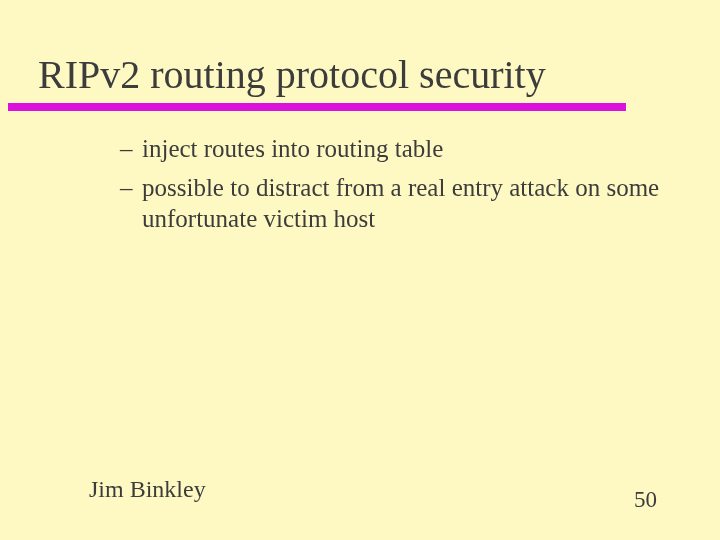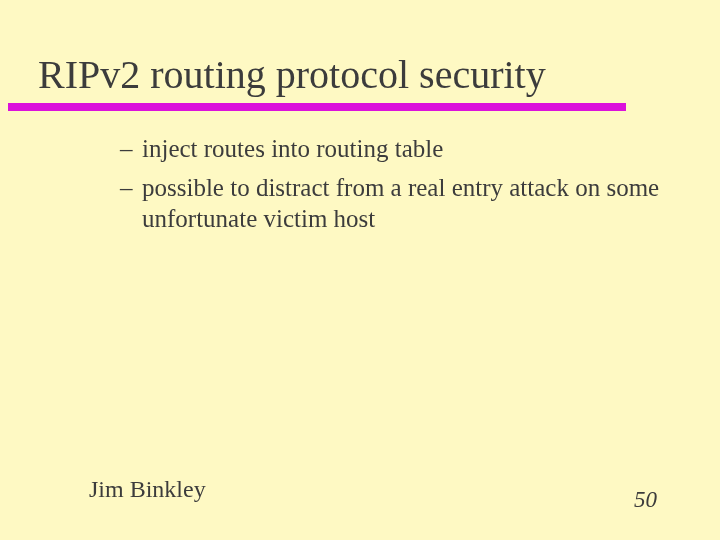--- a/index.html
+++ b/index.html
@@ -88,21 +88,20 @@
     color: #3c3c3c;
     margin-left: 35px;
   }
   .page-number {
     position: absolute;
     left: 634px;
     top: 487px;
     font-size: 23px;
     line-height: 26px;
     color: #3c3c3c;
-    font-style: italic;
   }
 </style>
 </head>
 <body>
 
 <div class="slide">
 
   <div class="slide-title">RIPv2 routing protocol security</div>
 
   <div class="title-underline"></div>

